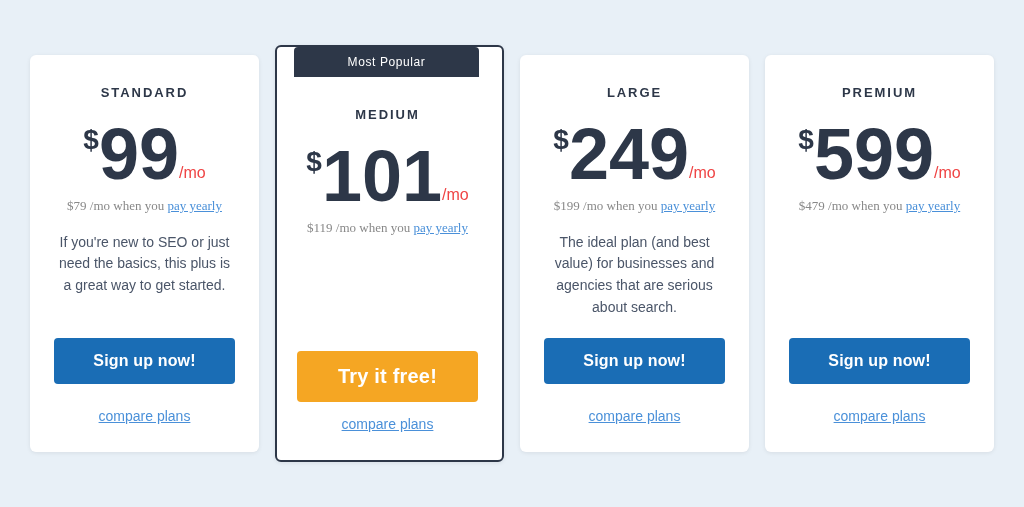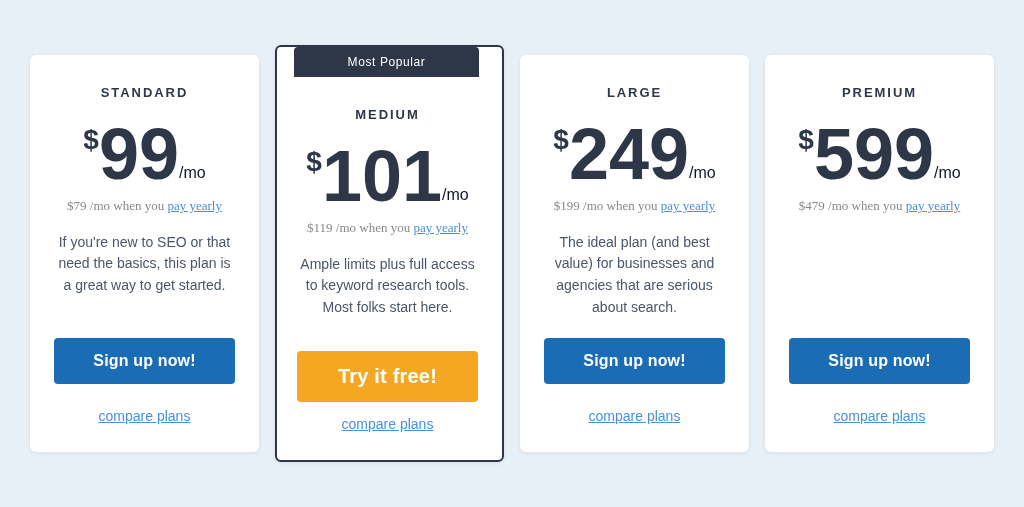--- a/index.html
+++ b/index.html
@@ -86,21 +86,21 @@
 
     .price-amount {
       font-size: 72px;
       font-weight: 700;
       color: #2d3748;
       line-height: 1;
     }
 
     .price-period {
       font-size: 16px;
-      color: #0f172a;
+      color: #ef4444;
       margin-top: auto;
       margin-bottom: 8px;
       align-self: flex-end;
     }
 
     .price-yearly {
       font-size: 13px;
       color: #888;
       margin-bottom: 18px;
       font-family: Liberation Serif, serif;
@@ -169,37 +169,36 @@
     <div class="plan-card">
       <div class="plan-name">Standard</div>
       <div class="price-row">
         <span class="price-dollar">$</span>
         <span class="price-amount">99</span>
         <span class="price-period">/mo</span>
       </div>
       <div class="price-yearly">
         $79 /mo when you <a>pay yearly</a>
       </div>
-      <div class="plan-description">If you're new to SEO or that need the basics, this plan is a great way to get started.</div>
+      <div class="plan-description">If you're new to SEO or just need the basics, this plus is a great way to get started.</div>
       <div class="spacer"></div>
     <button class="btn-signup">Sign up now!</button>
       <button class="compare-link">compare plans</button>
     </div>
     <div class="plan-card featured">
       <div class="most-popular-badge">Most Popular</div>
       <div class="plan-name">Medium</div>
       <div class="price-row">
         <span class="price-dollar">$</span>
         <span class="price-amount">101</span>
         <span class="price-period">/mo</span>
       </div>
       <div class="price-yearly">
         $119 /mo when you <a>pay yearly</a>
       </div>
-      <div class="plan-description">Ample limits plus full access to keyword research tools. Most folks start here.</div>
       <div class="spacer"></div>
     <button class="btn-try-free">Try it free!</button>
       <button class="compare-link">compare plans</button>
     </div>
     <div class="plan-card">
       <div class="plan-name">Large</div>
       <div class="price-row">
         <span class="price-dollar">$</span>
         <span class="price-amount">249</span>
         <span class="price-period">/mo</span>

